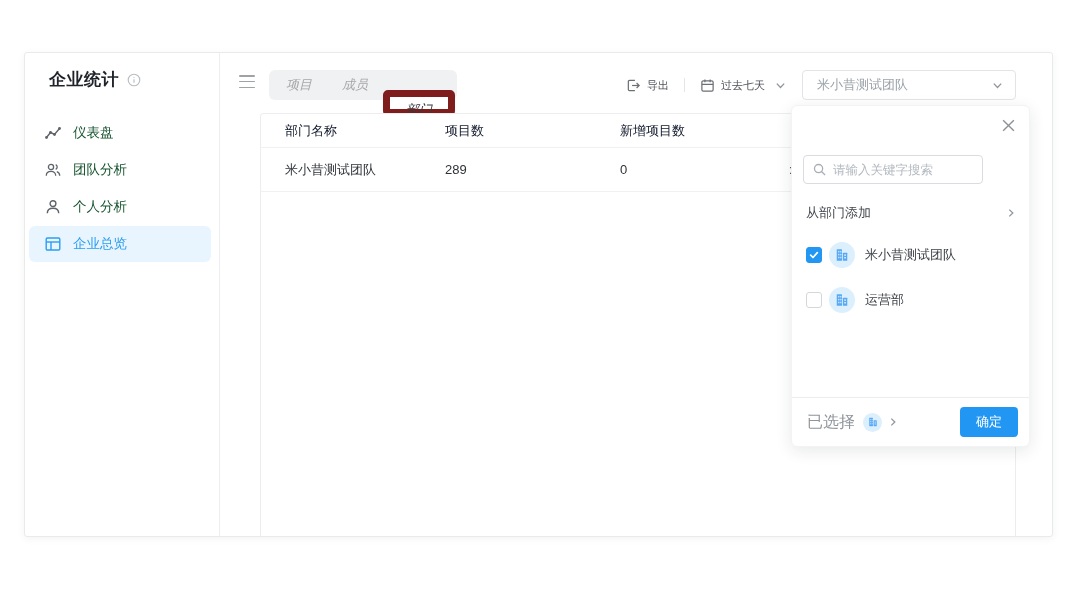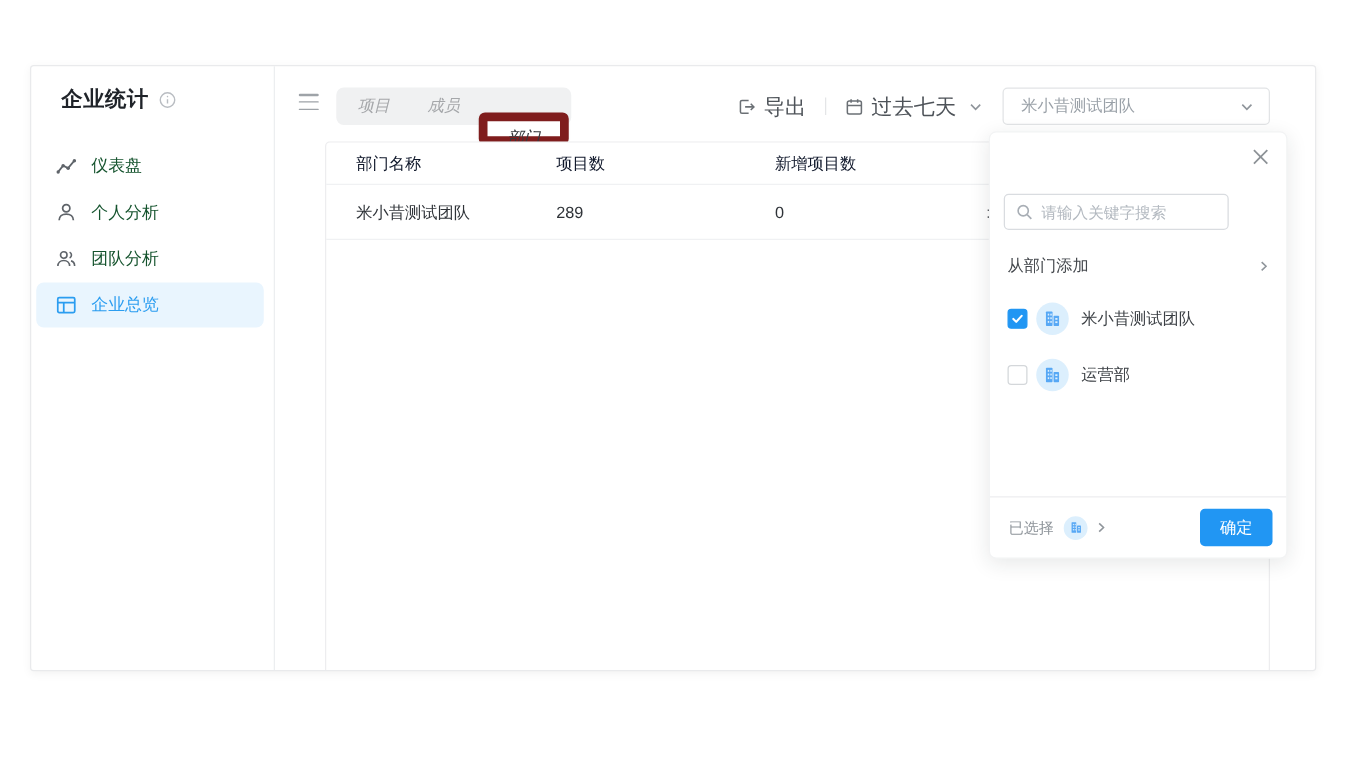--- a/index.html
+++ b/index.html
@@ -32,21 +32,21 @@
 
   .toolbar { position:absolute; left:49px; right:36px; top:17px; height:30px;
              display:flex; align-items:center; }
   .tab-group { display:flex; align-items:center; background:#f0f1f2; border-radius:6px;
                padding:2px; height:30px; }
   .tab { border:none; background:transparent; font-size:13px; color:#a5a7aa; padding:0 15px;
          height:26px; line-height:26px; cursor:pointer; font-family:inherit; border-radius:5px;font-style:italic; }
   .tab.active { background:#fff; color:#36393d; border:7px solid #7f1d1d;
                 box-shadow:0 1px 2px rgba(0,0,0,0.04); padding:0 16px;margin-top:36px; }
   .toolbar-right { margin-left:auto; display:flex; align-items:center; }
-  .tool-btn { display:flex; align-items:center; gap:6px; font-size:17px; color:#4e5359; cursor:pointer; background:none; border:none; font-family:inherit; }
+  .tool-btn { display:flex; align-items:center; gap:6px; font-size:11px; color:#4e5359; cursor:pointer; background:none; border:none; font-family:inherit; }
   .tool-btn .ticon { width:15px; height:15px; color:#6b7075; display:inline-flex; }
   .v-divider { width:1px; height:14px; background:#e4e5e7; margin:0 15px; }
   .chev { width:11px; height:11px; color:#8f959b; display:inline-flex; margin-left:4px; }
   .team-select { margin-left:16px; width:214px; height:30px; border:1px solid #e2e4e6; border-radius:4px;
                  display:flex; align-items:center; padding:0 12px 0 14px; cursor:pointer; background:#fff; }
   .team-select .val { font-size:13px; color:#9aa1a8; flex:1; text-align:left; }
 
   
   .table-card { position:absolute; left:40px; right:36px; top:60px; bottom:0;
                 border:1px solid #ededef; border-bottom:none; border-radius:4px 4px 0 0; background:#fff; }
@@ -75,21 +75,21 @@
   .checkbox.checked { background:#2196f3; border:1px solid #2196f3; color:#fff; }
   .checkbox.unchecked { background:#fff; border:1px solid #d4d7da; }
   .avatar { width:26px; height:26px; border-radius:50%; background:#dceffd; color:#57a8f5;
             display:inline-flex; align-items:center; justify-content:center; flex:none; margin-left:7px; }
   .avatar svg { width:14px; height:14px; }
   .avatar.small { width:19px; height:19px; margin:0 6px 0 8px; }
   .avatar.small svg { width:10px; height:10px; }
   .p-item .lbl { font-size:13px; color:#3c4045; margin-left:10px; }
   .panel-footer { position:absolute; left:0; right:0; bottom:0; height:49px; border-top:1px solid #ededef;
                   display:flex; align-items:center; padding:0 11px 0 15px; }
-  .selected-lbl { font-size:12px; color:#8f959b; }
+  .selected-lbl { font-size:16px; color:#8f959b; }
   .chev-sm { width:10px; height:10px; color:#8f959b; display:inline-flex; cursor:pointer; }
   .confirm-btn { margin-left:auto; width:58px; height:30px; background:#2196f3; color:#fff; border:none;
                  border-radius:4px; font-size:13px; cursor:pointer; font-family:inherit; }
 </style>
 </head>
 <body>
 
 <svg width="0" height="0" style="position:absolute">
   <defs>
     <g id="i-building">
@@ -129,37 +129,37 @@
               <circle cx="1.5" cy="12.5" r="1.4" fill="currentColor" stroke="none"></circle>
               <circle cx="5.5" cy="7.5" r="1.4" fill="currentColor" stroke="none"></circle>
               <circle cx="9.5" cy="9.5" r="1.4" fill="currentColor" stroke="none"></circle>
               <circle cx="14.5" cy="3.5" r="1.4" fill="currentColor" stroke="none"></circle>
             </svg>
           </span>
           <span>仪表盘</span>
         </div>
         <div class="nav-item">
           <span class="nicon">
-            <svg viewBox="0 0 16 16" fill="none" stroke="currentColor" stroke-width="1.4">
-              <circle cx="8" cy="4.6" r="2.9"></circle>
-                <path d="M2.3 14.2c0-3.1 2.4-5 5.7-5s5.7 1.9 5.7 5"></path>
-            </svg>
-          </span>
-          <span>个人分析</span>
-        </div>
-        <div class="nav-item">
-          <span class="nicon">
             <svg viewBox="0 0 16 16" fill="none" stroke="currentColor" stroke-width="1.3">
               <circle cx="6" cy="5" r="2.6"></circle>
                 <path d="M1.3 13.8c0-2.7 2-4.4 4.7-4.4s4.7 1.7 4.7 4.4"></path>
               <path d="M10.7 2.7a2.6 2.6 0 0 1 0 4.7"></path>
                 <path d="M11.8 9.7c1.8.5 2.9 1.9 2.9 4.1"></path>
             </svg>
           </span>
           <span>团队分析</span>
+        </div>
+        <div class="nav-item">
+          <span class="nicon">
+            <svg viewBox="0 0 16 16" fill="none" stroke="currentColor" stroke-width="1.4">
+              <circle cx="8" cy="4.6" r="2.9"></circle>
+                <path d="M2.3 14.2c0-3.1 2.4-5 5.7-5s5.7 1.9 5.7 5"></path>
+            </svg>
+          </span>
+          <span>个人分析</span>
         </div>
         <div class="nav-item active">
           <span class="nicon">
             <svg viewBox="0 0 16 16" fill="none" stroke="currentColor" stroke-width="1.4">
               <rect x="1.2" y="2" width="13.6" height="12" rx="1.2"></rect>
                 <line x1="1.2" y1="6" x2="14.8" y2="6"></line>
                 <line x1="6" y1="6" x2="6" y2="14"></line>
             </svg>
           </span>
           <span>企业总览</span>

